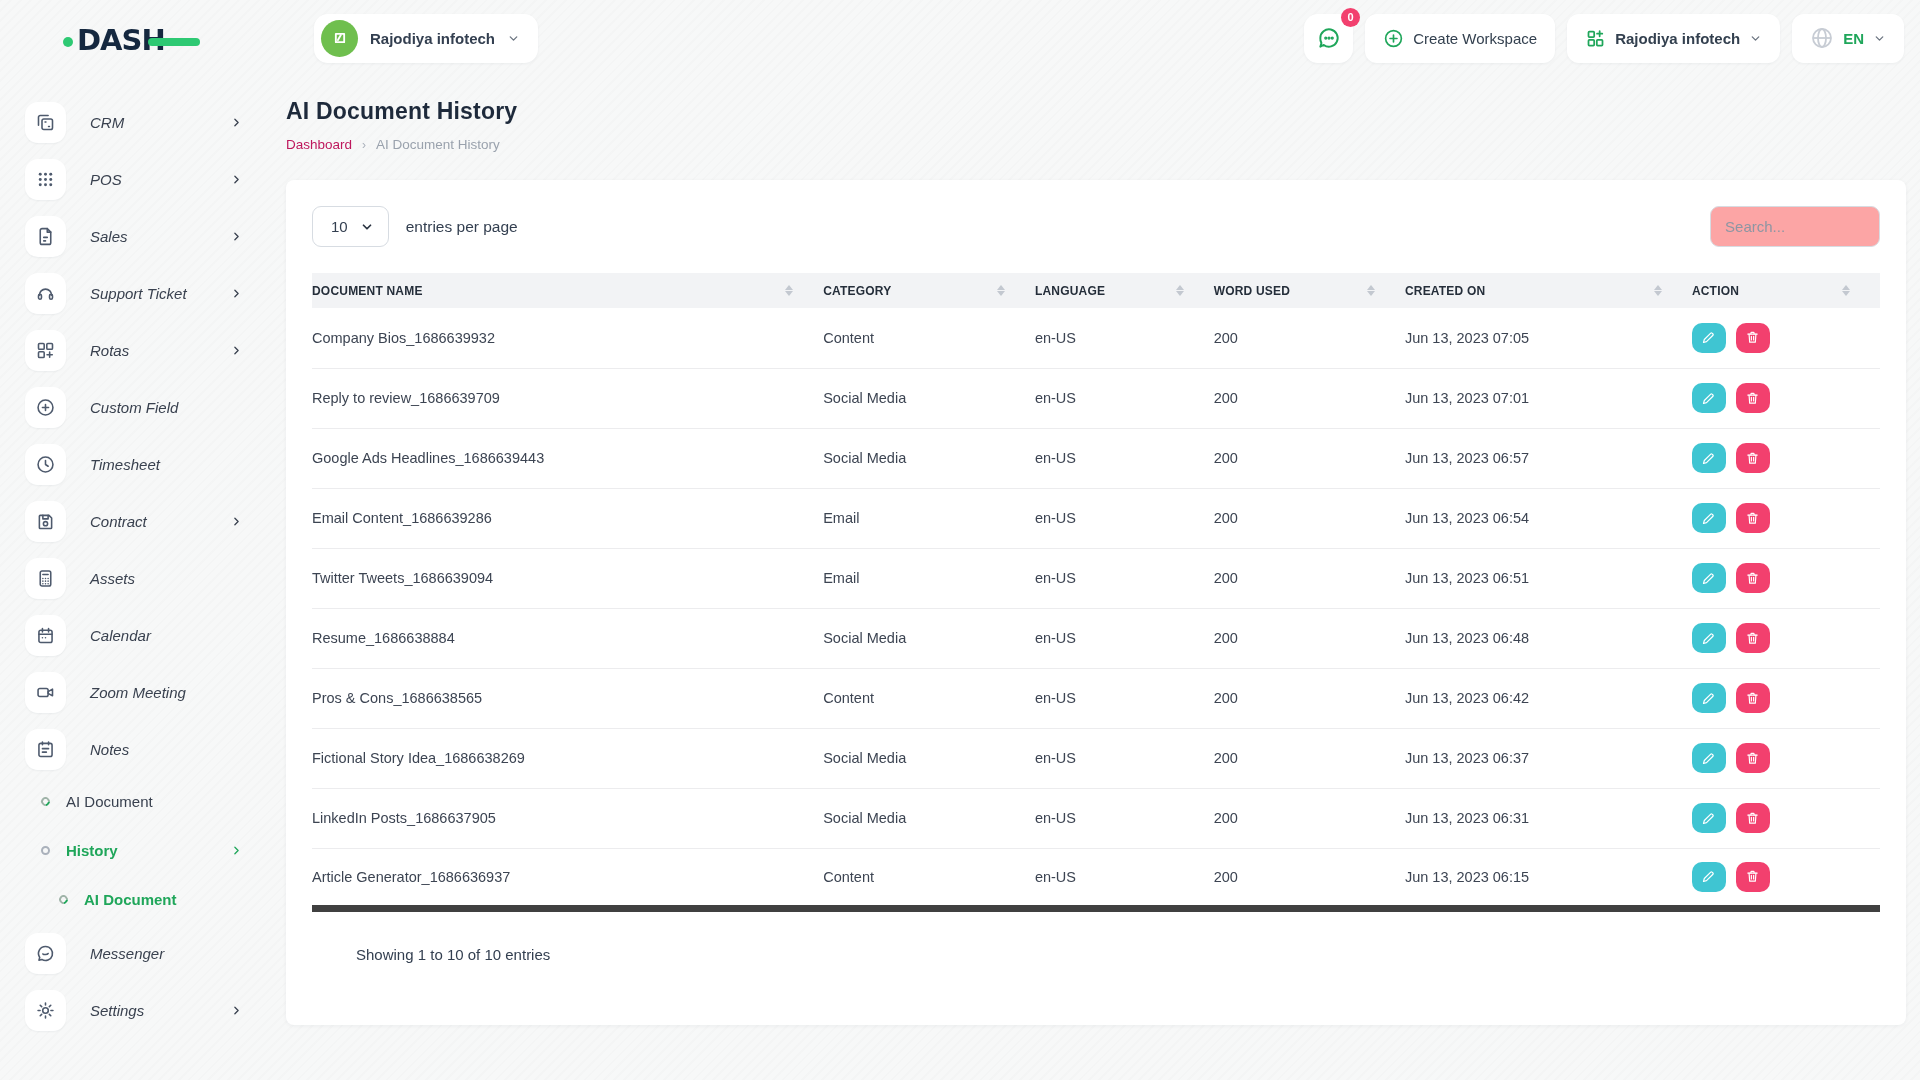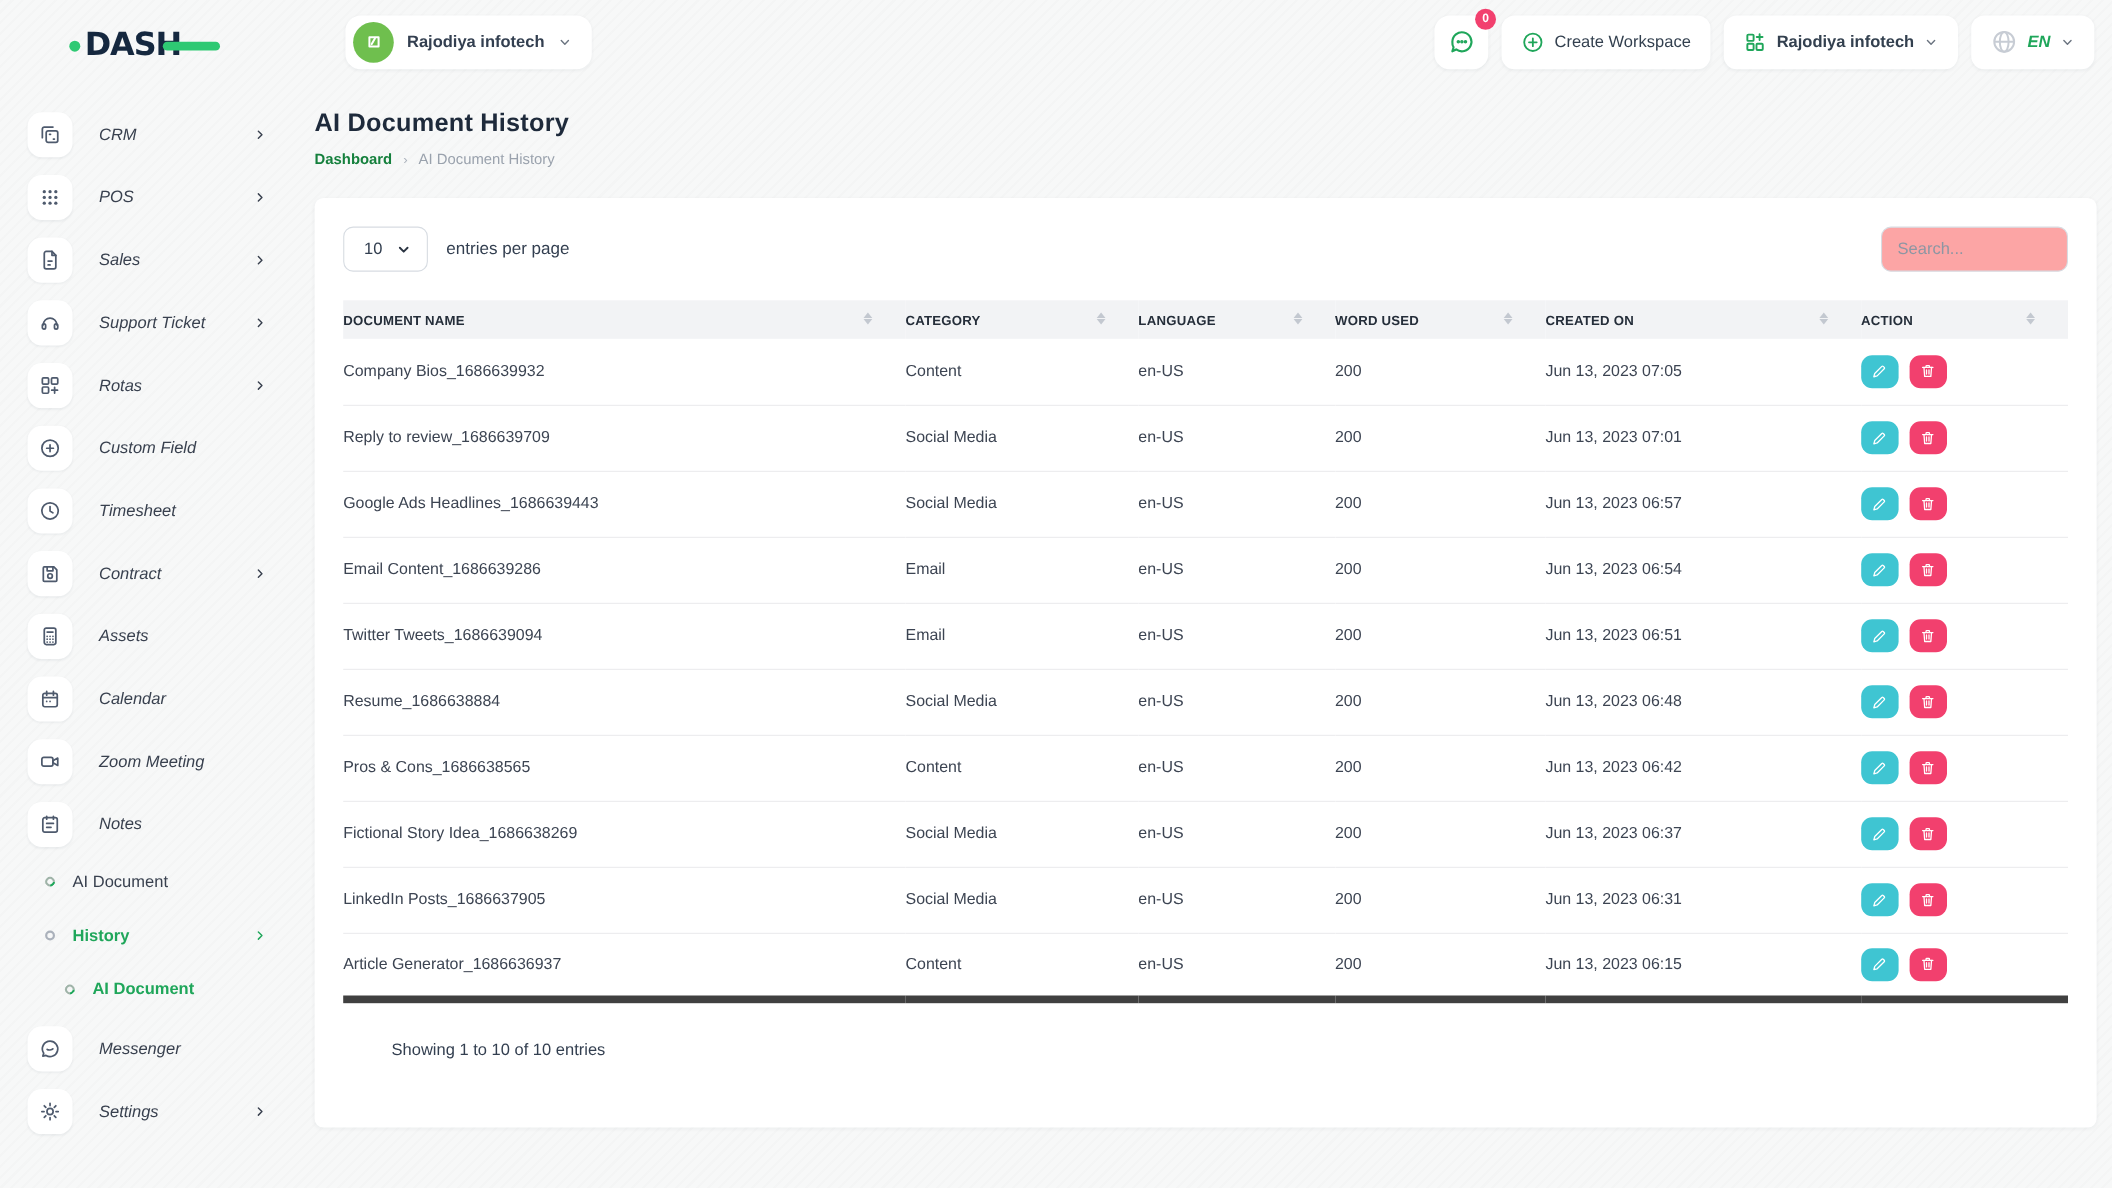--- a/index.html
+++ b/index.html
@@ -32,21 +32,21 @@
     background:#f2406e; color:#fff; font-size:11px; font-weight:700;
     display:flex; align-items:center; justify-content:center; padding:0 5px;
   }
   .pill-btn {
     display:flex; align-items:center; gap:9px; background:#fff; border:none; border-radius:12px;
     height:49px; padding:0 18px; font-size:15px; font-weight:500; color:#33404f; cursor:pointer;
     box-shadow:0 1px 3px rgba(20,30,50,0.05); font-family:inherit;
   }
   .pill-btn .lbl { font-weight:500; }
   .acct .lbl { font-weight:600; }
-  .lang-en { color:#1fa65a; font-weight:700; font-size:15px;font-style:italic; }
+  .lang-en { color:#1fa65a; font-weight:700; font-size:15px; }
   .chev { flex:0 0 auto; }
   
   .body-row { display:flex; align-items:flex-start; }
   
   .sidebar { width:265px; flex:0 0 265px; padding:36px 0 0 0; }
   .nav-item { display:flex; align-items:center; height:41px; margin:0 22px 16px 25px; cursor:pointer;font-style:italic; }
   .nav-icon-box {
     width:41px; height:41px; background:#fff; border-radius:13px; flex:0 0 auto;
     display:flex; align-items:center; justify-content:center; color:#4e5a6d;
     box-shadow:0 1px 2px rgba(20,30,50,0.05);
@@ -66,21 +66,21 @@
   .sub-item .bullet { width:9px; height:9px; border:2px solid #aab1bb; border-radius:50%; flex:0 0 auto; }
   .sub-item .bullet.on { border-color:#9fb3a8; border-bottom-color:#1fa65a; transform:rotate(-45deg); }
   .sub-item .sub-label { margin-left:16px; font-size:15px; font-weight:500; color:#39414f; }
   .sub-item.active .sub-label { color:#1fa65a; font-weight:700; }
   .sub-item .chev-r { margin-left:auto; color:#1fa65a; }
   .sub-item.lvl2 { margin-left:59px; }
   
   .main { flex:1 1 auto; padding:32px 14px 0 21px; }
   .page-title { font-size:23px; font-weight:700; color:#1e2a3b; letter-spacing:0.2px; }
   .breadcrumb { display:flex; align-items:center; gap:10px; margin-top:12px; font-size:13.5px; }
-  .breadcrumb .bc-link { color:#15803d; font-weight:700; cursor:pointer;text-align:center; }
+  .breadcrumb .bc-link { color:#be185d; font-weight:400; cursor:pointer;text-align:center; }
   .breadcrumb .bc-sep { color:#aab1bb; font-size:12px; }
   .breadcrumb .bc-current { color:#9aa2ad; }
   .card {
     margin-top:28px; background:#fff; border-radius:8px; box-shadow:0 1px 4px rgba(20,30,50,0.05);
     padding:26px 26px 30px 26px; min-height:845px;
   }
   .controls { display:flex; align-items:center; margin-bottom:26px; }
   .page-size {
     display:flex; align-items:center; gap:12px; border:1px solid #d7dce2; border-radius:9px;
     height:41px; padding:0 14px 0 18px; background:#fff; cursor:pointer; color:#333f50; font-size:15px;
@@ -92,21 +92,21 @@
     font-size:15px; color:#333f50; outline:none; font-family:inherit; background:#fca5a5;
   }
   .search-box input::placeholder { color:#8d96a3; }
   table { width:100%; border-collapse:collapse; table-layout:fixed; }
   col.c-name{width:32.6%} col.c-cat{width:13.5%} col.c-lang{width:11.4%}
   col.c-word{width:12.2%} col.c-created{width:18.3%} col.c-action{width:12%}
   thead th {
     background:#f2f3f5; height:35px; font-size:12px; font-weight:700; color:#252e3a;
     text-align:left; text-transform:uppercase; letter-spacing:0.2px; padding:0 8px 0 0; cursor:pointer;
   }
-  thead th .th-inner { display:flex; align-items:flex-start; justify-content:space-between; }
+  thead th .th-inner { display:flex; align-items:center; justify-content:space-between; }
   thead th:first-child .th-inner { padding-left:0; }
   .sort { display:inline-flex; flex-direction:column; gap:1px; margin-right:22px; }
   .sort i { width:0; height:0; border-left:4px solid transparent; border-right:4px solid transparent; display:block; }
   .sort .up { border-bottom:5px solid #c3c8d0; }
   .sort .dn { border-top:5px solid #c3c8d0; }
   tbody td { height:60px; border-bottom:1px solid #ececee; font-size:14.5px; color:#3c4452; padding-right:8px; }
   tbody tr:last-child td { border-bottom:7px solid #404040; }
   .actions-cell { display:flex; align-items:center; gap:10px; }
   .act-btn { width:34px; height:30px; border:none; border-radius:10px; display:flex;
     align-items:center; justify-content:center; cursor:pointer; color:#fff; }

